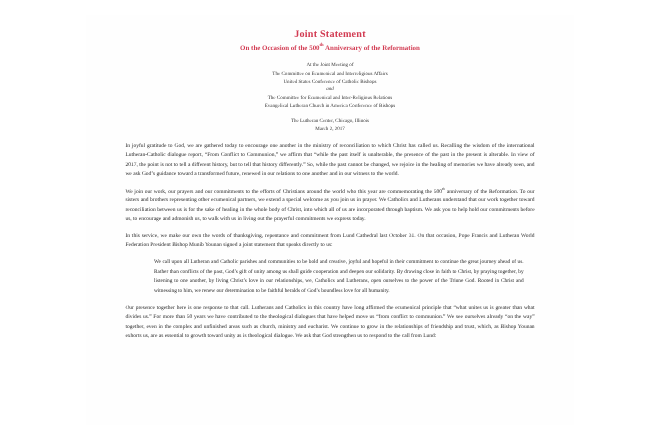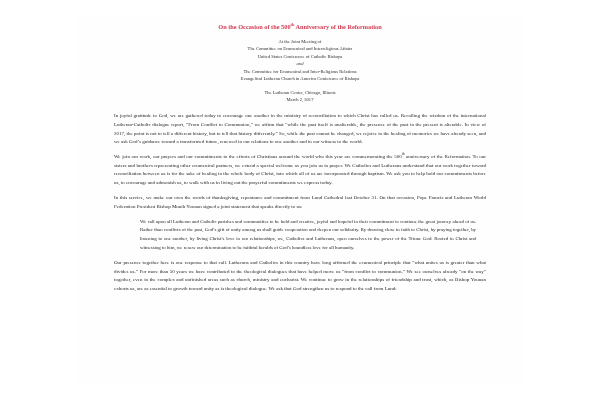--- a/index.html
+++ b/index.html
@@ -109,20 +109,21 @@
     line-height: 0;
   }
 </style>
 </head>
 <body>
 
 <div id="page">
   <div id="sheet">
     <div class="doc-inner">
 
+      <h1 class="doc-title">Joint Statement</h1>
 
       <div class="doc-subtitle">
         <span>On the Occasion of the </span><span>500</span><sup>th</sup><span> Anniversary of the Reformation</span>
       </div>
 
       <div class="masthead">
         <span class="mh-line">At the Joint Meeting of</span>
         <span class="mh-line">The Committee on Ecumenical and Interreligious Affairs</span>
         <span class="mh-line">United States Conference of Catholic Bishops</span>
         <span class="mh-line mh-and">and</span>

